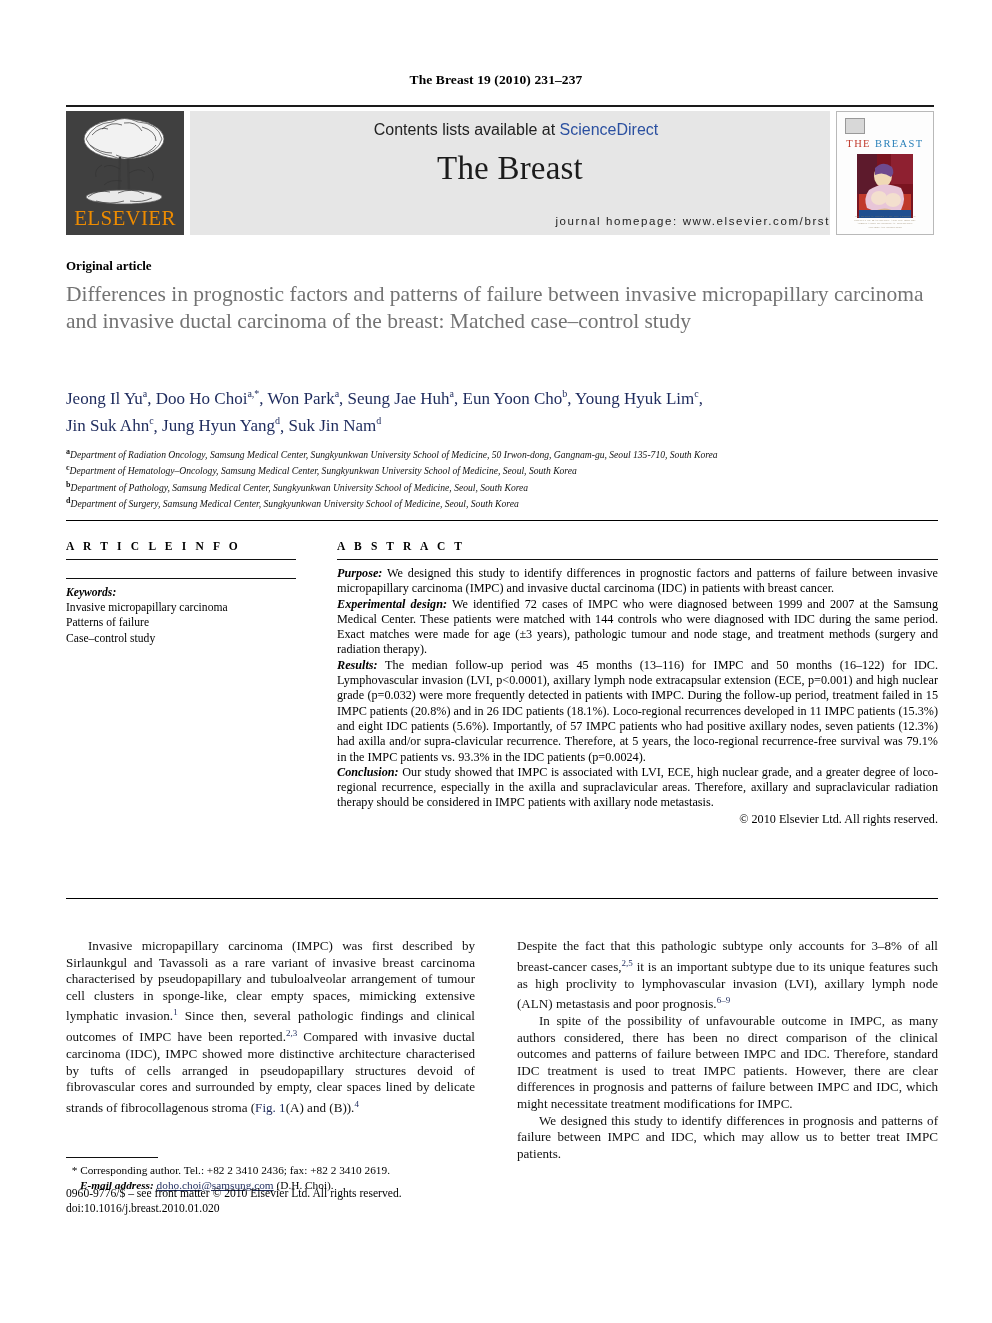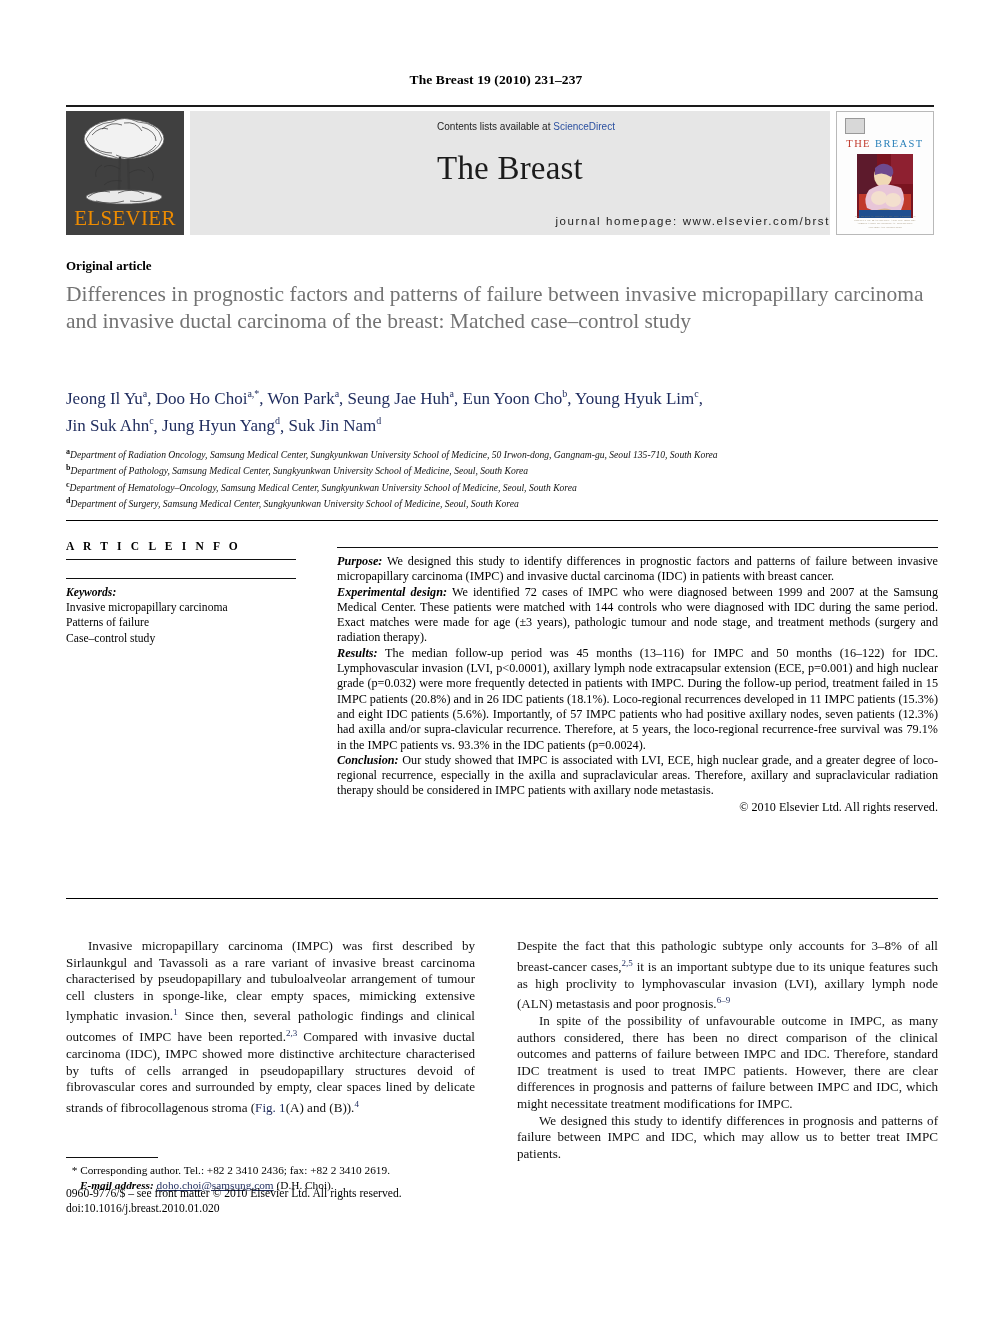--- a/index.html
+++ b/index.html
@@ -70,24 +70,24 @@
   }
   .journal-band {
     flex: 1 1 auto;
     background: #e6e6e6;
     position: relative;
     margin-left: 6px;
     margin-right: 6px;
   }
   .contents-line {
     position: absolute;
-    top: 10px; left: 16px; width: 100%;
+    top: 10px; left: 6px; width: 100%;
     text-align: center;
     font-family: "Liberation Sans", sans-serif;
-    font-size: 10px;
+    font-size: 16px;
     color: #222;
   }
   .contents-line a {
     color: #2b50a0;
     text-decoration: none;
   }
   .journal-title {
     position: absolute;
     top: 39px; left: 0; width: 100%;
     text-align: center;
@@ -337,40 +337,41 @@
   <div class="article-type">Original article</div>
   <div class="title">Differences in prognostic factors and patterns of failure between invasive micropapillary carcinoma and invasive ductal carcinoma of the breast: Matched case–control study</div>
 
   <div class="authors">
     <span>Jeong Il Yu<sup>a</sup></span>, <span>Doo Ho Choi<sup>a,*</sup></span>, <span>Won Park<sup>a</sup></span>, <span>Seung Jae Huh<sup>a</sup></span>, <span>Eun Yoon Cho<sup>b</sup></span>, <span>Young Hyuk Lim<sup>c</sup></span>,<br>
     <span>Jin Suk Ahn<sup>c</sup></span>, <span>Jung Hyun Yang<sup>d</sup></span>, <span>Suk Jin Nam<sup>d</sup></span>
   </div>
 
   <div class="affils">
     <div><sup>a</sup><span>Department of Radiation Oncology, Samsung Medical Center, Sungkyunkwan University School of Medicine, 50 Irwon-dong, Gangnam-gu, Seoul 135-710, South Korea</span></div>
+    <div><sup>c</sup><span>Department of Hematology–Oncology, Samsung Medical Center, Sungkyunkwan University School of Medicine, Seoul, South Korea</span></div>
     <div><sup>b</sup><span>Department of Pathology, Samsung Medical Center, Sungkyunkwan University School of Medicine, Seoul, South Korea</span></div>
-    <div><sup>c</sup><span>Department of Hematology–Oncology, Samsung Medical Center, Sungkyunkwan University School of Medicine, Seoul, South Korea</span></div>
     <div><sup>d</sup><span>Department of Surgery, Samsung Medical Center, Sungkyunkwan University School of Medicine, Seoul, South Korea</span></div>
   </div>
 
   <div class="rule-full" style="top:520px;"></div>
 
   <div class="info-col">
     <div class="secthead">A R T I C L E   I N F O</div>
     <div class="thinrule"></div>
     <div class="thinrule" style="margin-top:18px;"></div>
     <div class="info-block">
       <div class="lbl">Keywords:</div>
       <div>Invasive micropapillary carcinoma</div>
       <div>Patterns of failure</div>
       <div>Case–control study</div>
     </div>
   </div>
 
   <div class="abs-col">
+    <div class="secthead">A B S T R A C T</div>
     <div class="thinrule"></div>
     <div class="abs-body">
       <p><span class="lead">Purpose:</span><span> We designed this study to identify differences in prognostic factors and patterns of failure between invasive micropapillary carcinoma (IMPC) and invasive ductal carcinoma (IDC) in patients with breast cancer.</span></p>
       <p><span class="lead">Experimental design:</span><span> We identified 72 cases of IMPC who were diagnosed between 1999 and 2007 at the Samsung Medical Center. These patients were matched with 144 controls who were diagnosed with IDC during the same period. Exact matches were made for age (±3 years), pathologic tumour and node stage, and treatment methods (surgery and radiation therapy).</span></p>
       <p><span class="lead">Results:</span><span> The median follow-up period was 45 months (13–116) for IMPC and 50 months (16–122) for IDC. Lymphovascular invasion (LVI, p&lt;0.0001), axillary lymph node extracapsular extension (ECE, p=0.001) and high nuclear grade (p=0.032) were more frequently detected in patients with IMPC. During the follow-up period, treatment failed in 15 IMPC patients (20.8%) and in 26 IDC patients (18.1%). Loco-regional recurrences developed in 11 IMPC patients (15.3%) and eight IDC patients (5.6%). Importantly, of 57 IMPC patients who had positive axillary nodes, seven patients (12.3%) had axilla and/or supra-clavicular recurrence. Therefore, at 5 years, the loco-regional recurrence-free survival was 79.1% in the IMPC patients vs. 93.3% in the IDC patients (p=0.0024).</span></p>
       <p><span class="lead">Conclusion:</span><span> Our study showed that IMPC is associated with LVI, ECE, high nuclear grade, and a greater degree of loco-regional recurrence, especially in the axilla and supraclavicular areas. Therefore, axillary and supraclavicular radiation therapy should be considered in IMPC patients with axillary node metastasis.</span></p>
       <div class="copyright-line">© 2010 Elsevier Ltd. All rights reserved.</div>
     </div>
   </div>
 

